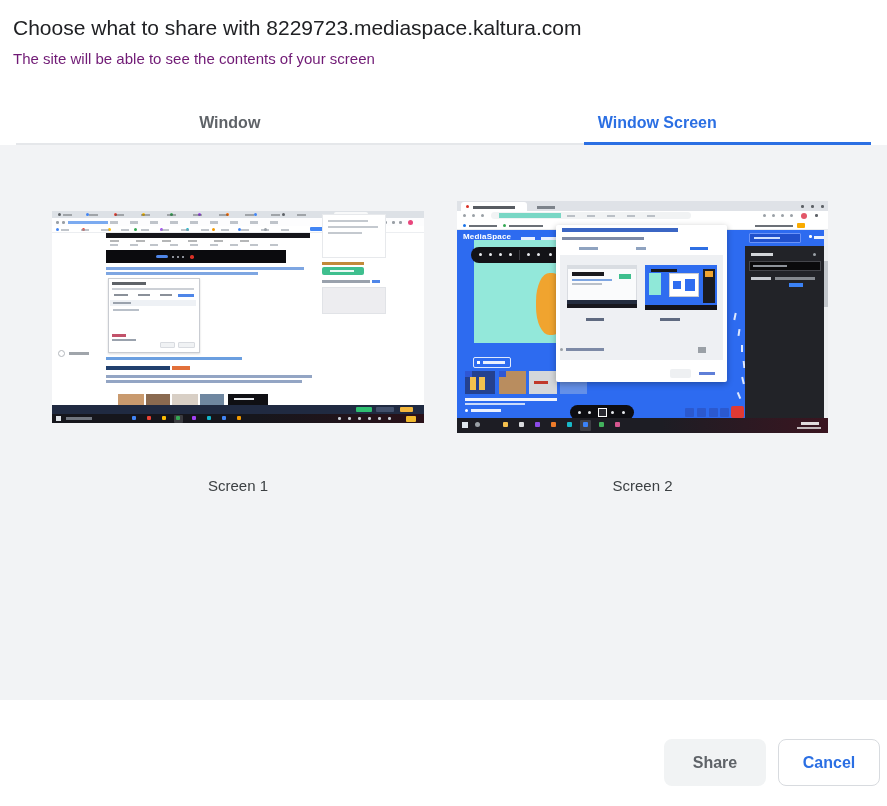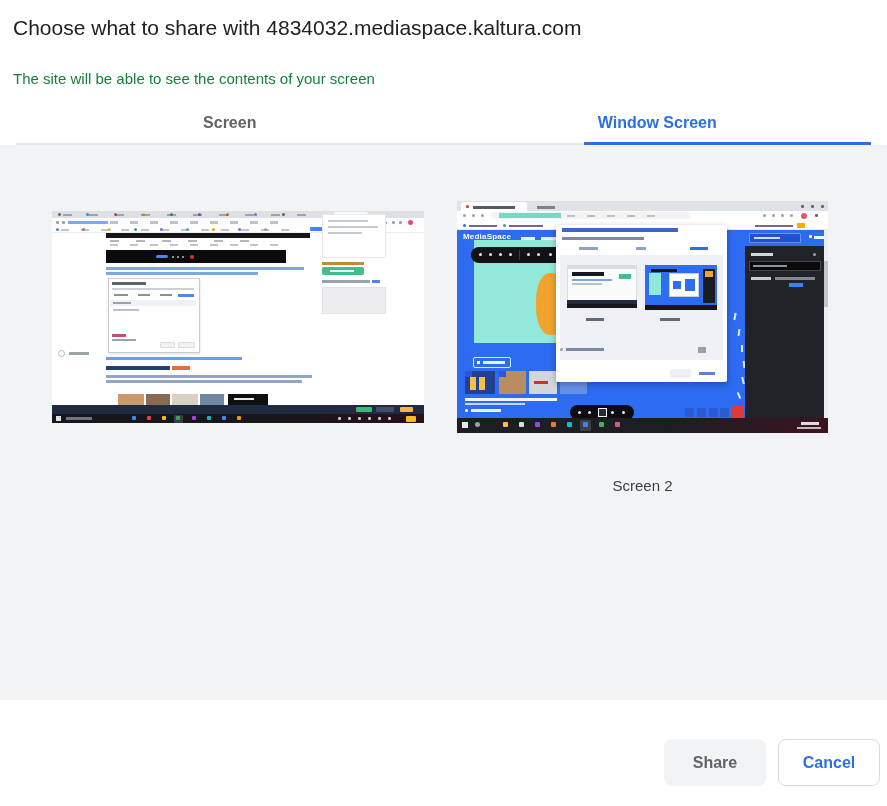--- a/index.html
+++ b/index.html
@@ -1,20 +1,20 @@
 <!DOCTYPE html>
 <html><head>
 <meta charset="utf-8">
 <style>
   html,body{margin:0;padding:0;background:#fff}
   body{font-family:"Liberation Sans",sans-serif;-webkit-font-smoothing:antialiased}
   .stage{position:relative;width:887px;height:806px;background:#fff;overflow:hidden}
   .s{position:absolute;display:block}
   .title{position:absolute;left:13px;top:14px;font-size:21px;line-height:28px;color:#202124}
-  .subtitle{position:absolute;left:13px;top:70px;font-size:15px;color:#15803d}
+  .subtitle{position:absolute;left:13px;top:50px;font-size:15px;color:#701a75}
   .tabs{position:absolute;left:16px;right:16px;top:103px;height:40px;display:flex;border-bottom:2px solid #e5e7ea}
   .tab{flex:1;display:flex;align-items:center;justify-content:center;font-size:16px;font-weight:700;color:#5f6368;cursor:pointer}
   .tab.active{color:#2b6fe3}
   .tab-underline{position:absolute;left:66.4%;right:0;bottom:-3px;height:4px;background:#2b6fe3}
   .panel{position:absolute;left:0;top:145px;width:887px;height:555px;background:#f2f3f5}
   .thumb{position:absolute;overflow:hidden;cursor:pointer}
   .screen-label{position:absolute;top:332px;font-size:15px;color:#3c4043;text-align:center}
   .audio-row{position:absolute;left:0;right:0;top:487px;height:68px;border-top:1px solid #e0e2e6;border-bottom:1px solid #e0e2e6;display:flex;align-items:center;padding:0 39px 0 42px;box-sizing:border-box}
   .audio-label{font-size:16px;color:#202124;margin-left:14px}
   .spacer{flex:1}
@@ -26,25 +26,25 @@
   .btn-cancel{left:778px;background:#fff;border:1px solid #d8dbdf;color:#2b6fe3}
   .txt{background-image:repeating-linear-gradient(90deg,rgba(60,64,67,.38) 0 9px,transparent 9px 26px)}
   .txtl{background-image:repeating-linear-gradient(90deg,rgba(150,158,168,.6) 0 8px,transparent 8px 20px)}
   .logo-mini{position:absolute;left:6px;top:31px;font-size:8px;font-weight:700;color:#fff;letter-spacing:.2px}
 </style>
 </head>
 <body>
 
 <div class="stage">
 
-  <div class="title">Choose what to share with 4834032.mediaspace.kaltura.com</div>
+  <div class="title">Choose what to share with 8229723.mediaspace.kaltura.com</div>
   <div class="subtitle">The site will be able to see the contents of your screen</div>
 
   <div class="tabs">
-    <div class="tab">Screen</div>
+    <div class="tab">Window</div>
     <div class="tab active">Window Screen</div>
     <div class="tab-underline"></div>
   </div>
 
   <div class="panel">
 
     <div class="thumb" style="left:52px;top:66px;width:372px;height:212px;background:#fff">
       <i class="s" style="left:0;top:0;width:372px;height:7px;background:#dde1e6"></i>
       <i class="s" style="left:282px;top:1px;width:34px;height:6px;background:#f8f9fa;border-radius:2px 2px 0 0"></i>
       <i class="s" style="left:6px;top:2px;width:3px;height:3px;border-radius:50%;background:#5f6368"></i>
@@ -296,20 +296,21 @@
       <i class="s" style="left:78px;top:221px;width:5px;height:5px;border-radius:1px;background:#8c4be8"></i>
       <i class="s" style="left:94px;top:221px;width:5px;height:5px;border-radius:1px;background:#ee7b2a"></i>
       <i class="s" style="left:110px;top:221px;width:5px;height:5px;border-radius:1px;background:#18b9c9"></i>
       <i class="s" style="left:126px;top:221px;width:5px;height:5px;border-radius:1px;background:#3b82f6"></i>
       <i class="s" style="left:142px;top:221px;width:5px;height:5px;border-radius:1px;background:#42b05c"></i>
       <i class="s" style="left:158px;top:221px;width:5px;height:5px;border-radius:1px;background:#d6568f"></i>
       <i class="s" style="left:344px;top:221px;width:18px;height:2.5px;background:rgba(255,255,255,.85)"></i>
       <i class="s" style="left:340px;top:226px;width:24px;height:2px;background:rgba(255,255,255,.7)"></i>
     </div>
 
+    <div class="screen-label" style="left:52px;width:372px">Screen 1</div>
     <div class="screen-label" style="left:457px;width:371px">Screen 2</div>
 
   </div>
 
   <div class="btn btn-cancel">Cancel</div>
   <div class="btn btn-share">Share</div>
 
 </div>
 
 </body></html>

